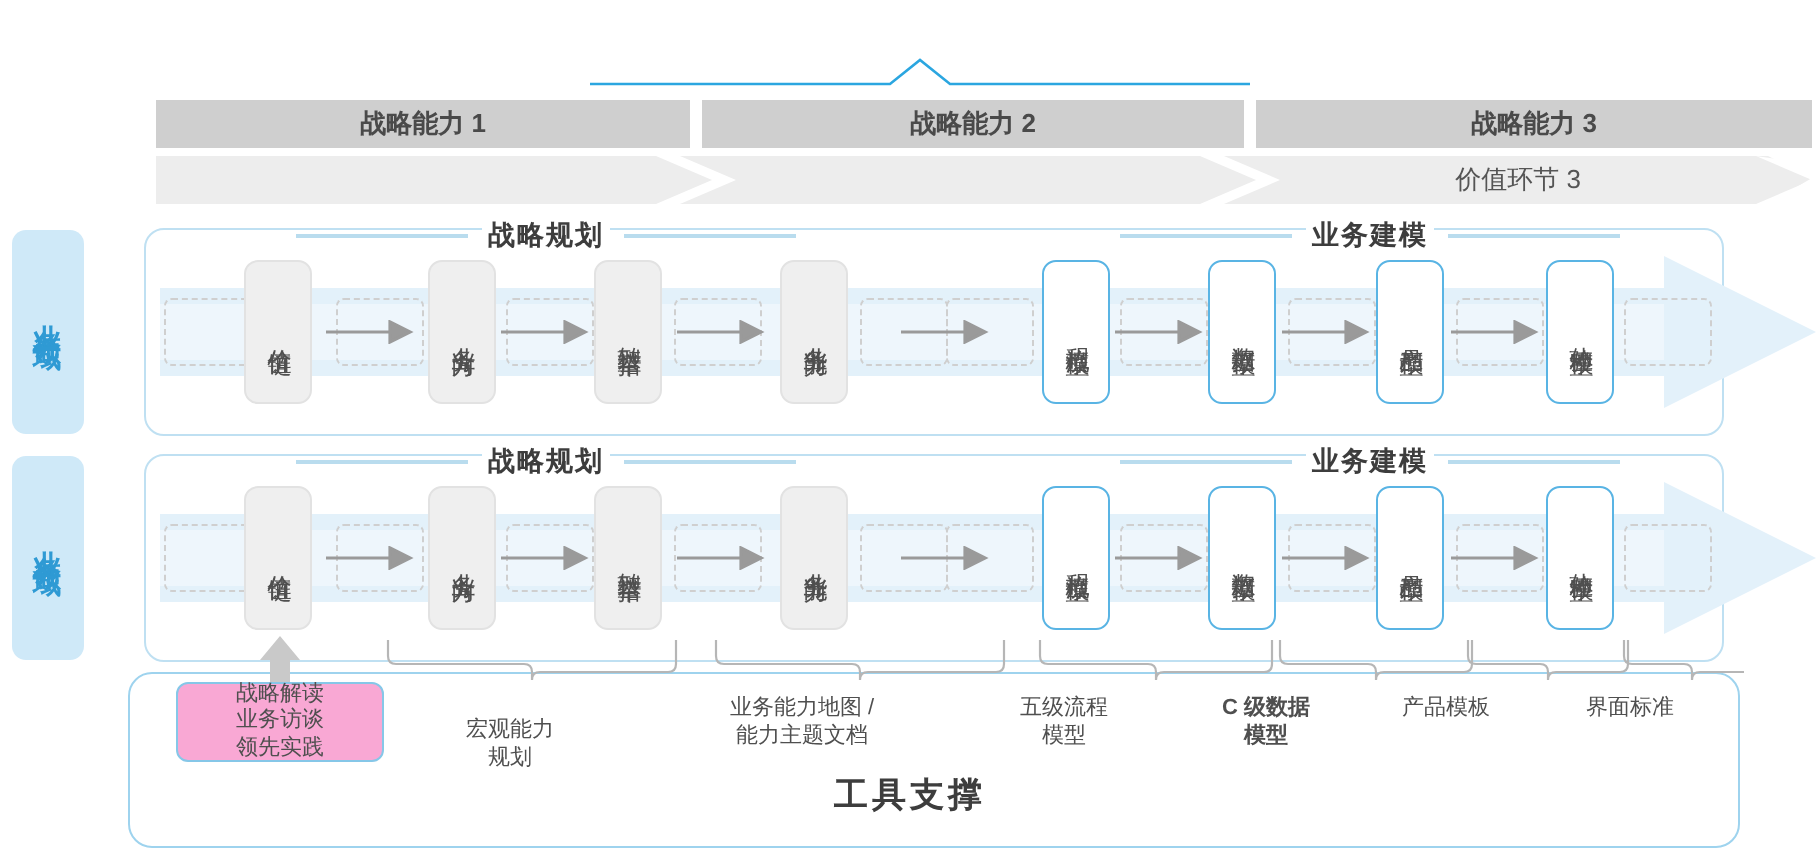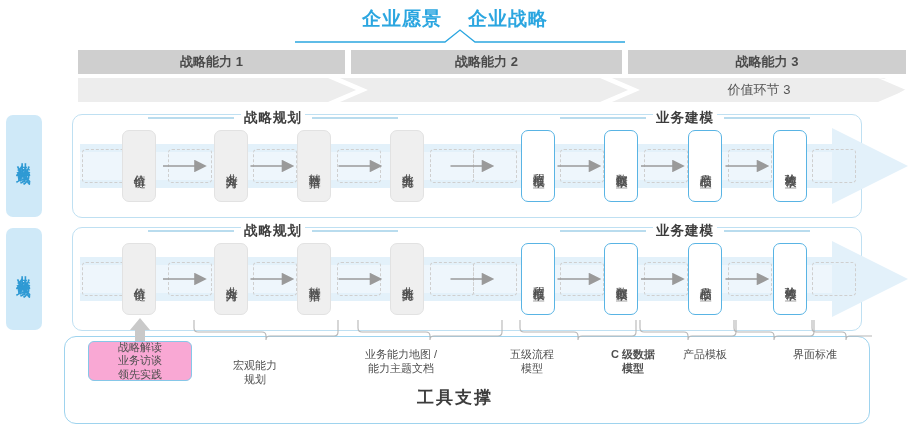--- a/index.html
+++ b/index.html
@@ -168,24 +168,20 @@
     font-size: 11px; color: #4f4f4f; line-height: 1.25;
     white-space: pre-line;
   }
   .bracket { position: absolute; z-index: 8; }
 </style>
 </head>
 <body>
 
 <div id="canvas">
 
-  <div class="top-titles">
-    <div class="top-title">企业愿景</div>
-    <div class="top-title">企业战略</div>
-  </div>
 
   <svg class="peak-svg" width="330" height="20">
     <path d="M0,14 L150,14 L165,2 L180,14 L330,14" fill="none" stroke="#2ba6e0" stroke-width="1.3"></path>
   </svg>
 
   <div class="cap-row">
     <div class="cap-cell c1">战略能力 1</div>
     <div class="cap-cell c2">战略能力 2</div>
     <div class="cap-cell c3">战略能力 3</div>
   </div>
@@ -341,18 +337,18 @@
   </div>
 
   <div class="blabel" style="left:200px; top:348px; width:110px;margin-top:11px;">宏观能力
 规划</div>
   <div class="blabel" style="left:336px; top:348px; width:130px;">业务能力地图 /
 能力主题文档</div>
   <div class="blabel" style="left:482px; top:348px; width:100px;">五级流程
 模型</div>
   <div class="blabel" style="left:588px; top:348px; width:90px;font-weight:bold;">C 级数据
 模型</div>
-  <div class="blabel" style="left:660px; top:348px; width:90px;">产品模板</div>
+  <div class="blabel" style="left:678px; top:348px; width:90px;">产品模板</div>
   <div class="blabel" style="left:770px; top:348px; width:90px;">界面标准</div>
 
   <div class="tool-title">工具支撑</div>
 
 </div>
 
 </body></html>

